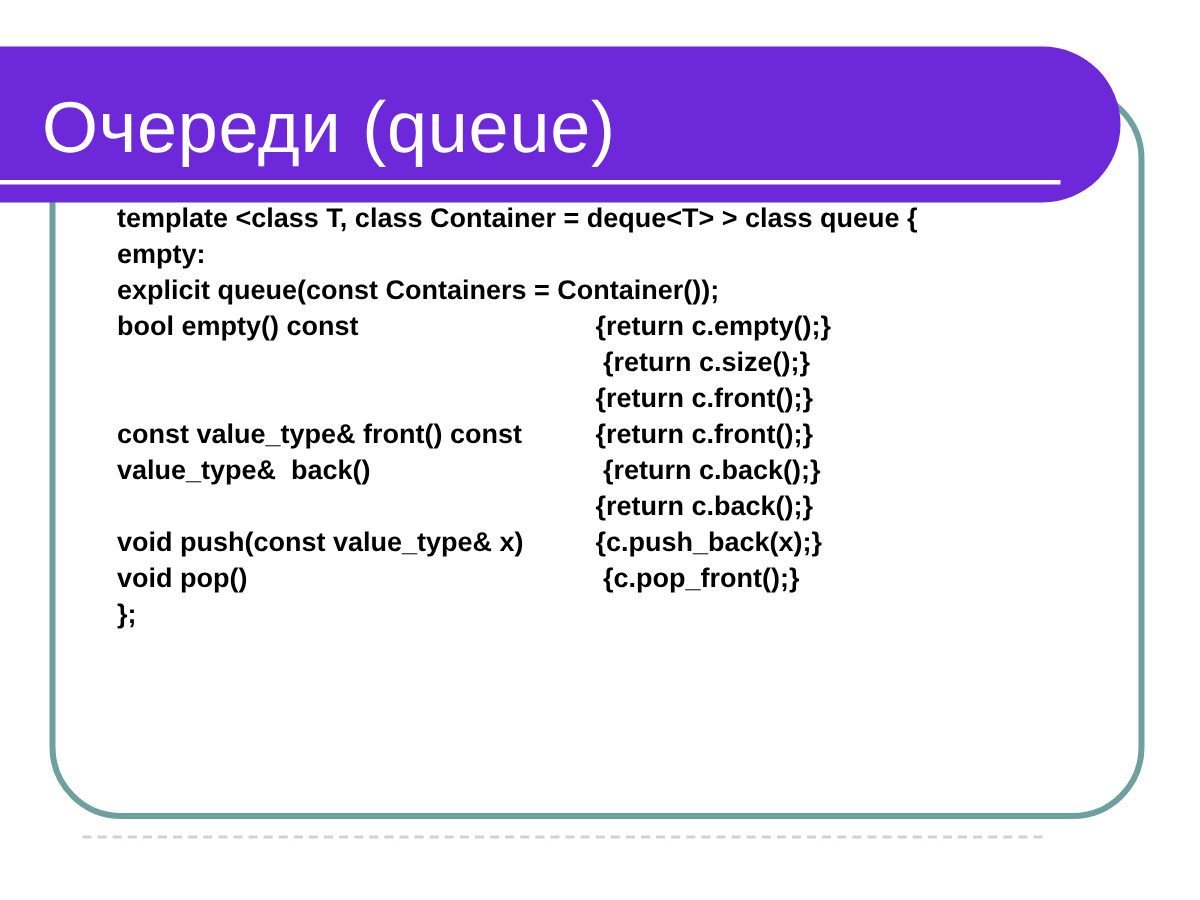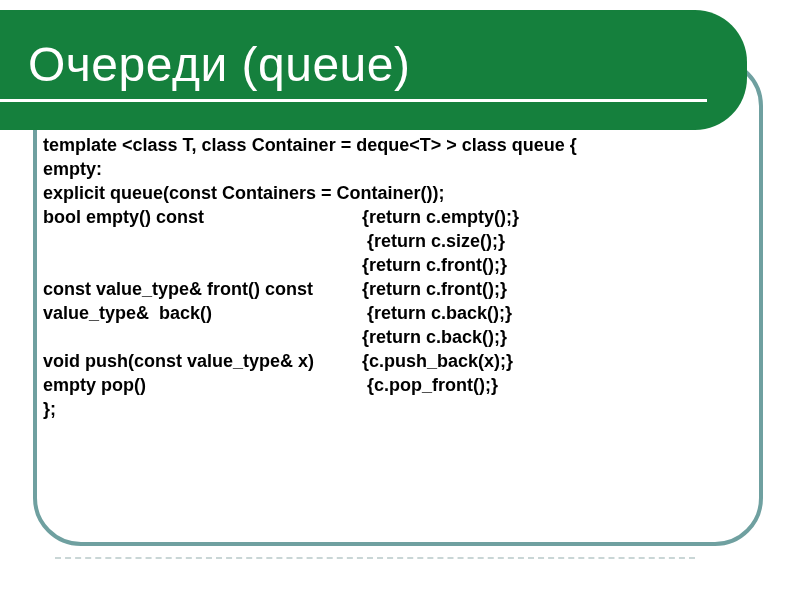--- a/index.html
+++ b/index.html
@@ -31,24 +31,24 @@
     left: 55px;
     top: 557px;
     width: 640px;
     height: 0;
     border-top: 2px dashed #c9d6d6;
     z-index: 0;
   }
   .title-bar {
     position: absolute;
     left: 0;
-    top: 10px;
+    top: 31px;
     width: 747px;
-    height: 120px;
-    background: #15803d;
+    height: 104px;
+    background: #6d28d9;
     border-radius: 0 52px 52px 0;
     z-index: 2;
   }
   .title-text {
     position: absolute;
     left: 28px;
     top: 31px;
     font-size: 48px;
     line-height: 48px;
     color: #ffffff;
@@ -71,20 +71,21 @@
     width: 700px;
     z-index: 2;
     font-weight: bold;
     font-size: 18px;
     color: #000000;
   }
   .code-row {
     position: relative;
     height: 24px;
     line-height: 24px;
+    margin-left: 35px;
   }
   .code-row .cl {
     white-space: pre;
   }
   .code-row .cr {
     position: absolute;
     left: 319px;
     top: 0;
     white-space: pre;
   }
@@ -132,20 +133,20 @@
     <span class="cr"> {return c.back();}</span>
   </div>
   <div class="code-row">
     <span class="cr">{return c.back();}</span>
   </div>
   <div class="code-row">
     <span class="cl">void push(const value_type&amp; x)</span>
     <span class="cr">{c.push_back(x);}</span>
   </div>
   <div class="code-row">
-    <span class="cl">empty pop()</span>
+    <span class="cl">void pop()</span>
     <span class="cr"> {c.pop_front();}</span>
   </div>
   <div class="code-row">
     <span class="cl">};</span>
     <span class="cr"></span>
   </div>
 </div>
 
 </body></html>

